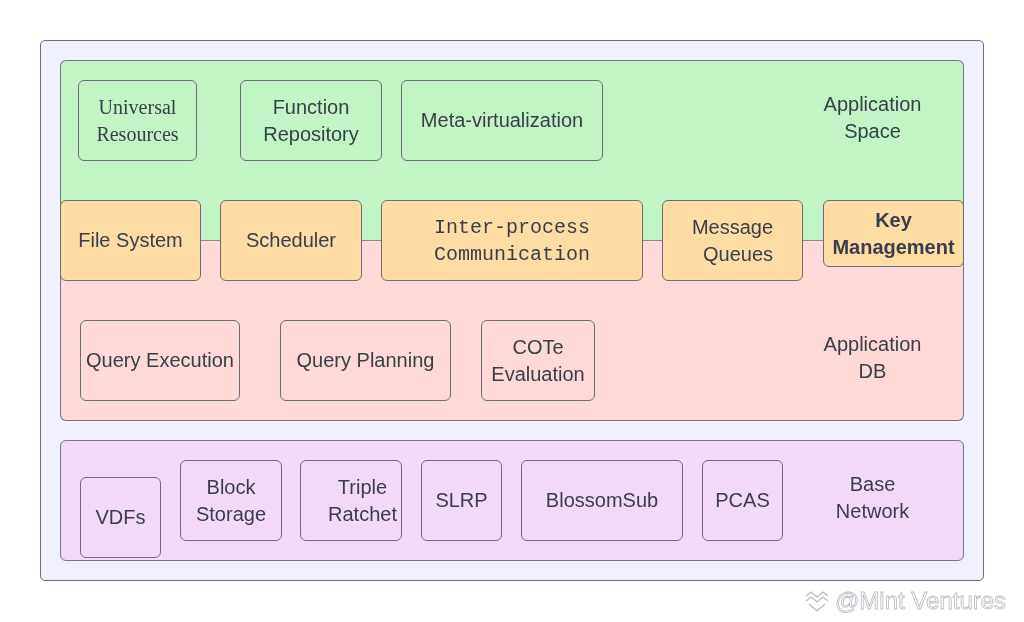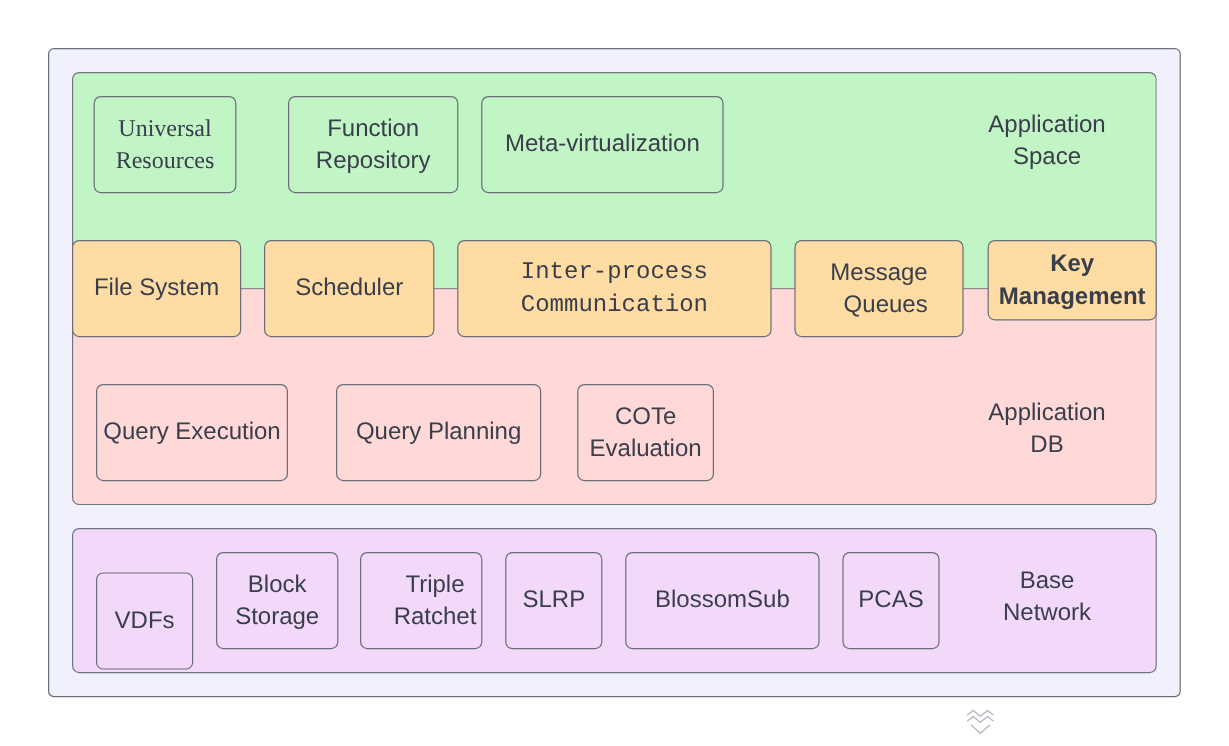--- a/index.html
+++ b/index.html
@@ -72,13 +72,14 @@
 Network</div>
 
 <div class="abs watermark" style="left:803px; top:585px; width:221px; height:32px;">
   <span style="display:inline-block; width:28px; height:22px;">
     <svg width="28" height="22" viewBox="0 0 28 22">
       <polyline points="3,6 8,2 14,7 20,2 25,6" fill="none" stroke="#b9bbc2" stroke-width="1.2"></polyline>
       <polyline points="3,11 8,7 14,12 20,7 25,11" fill="none" stroke="#b9bbc2" stroke-width="1.2"></polyline>
       <polyline points="6,14 14,21 22,14" fill="none" stroke="#b9bbc2" stroke-width="1.2"></polyline>
     </svg>
   </span>
+  <span>@Mint Ventures</span>
 </div>
 
 </body></html>

